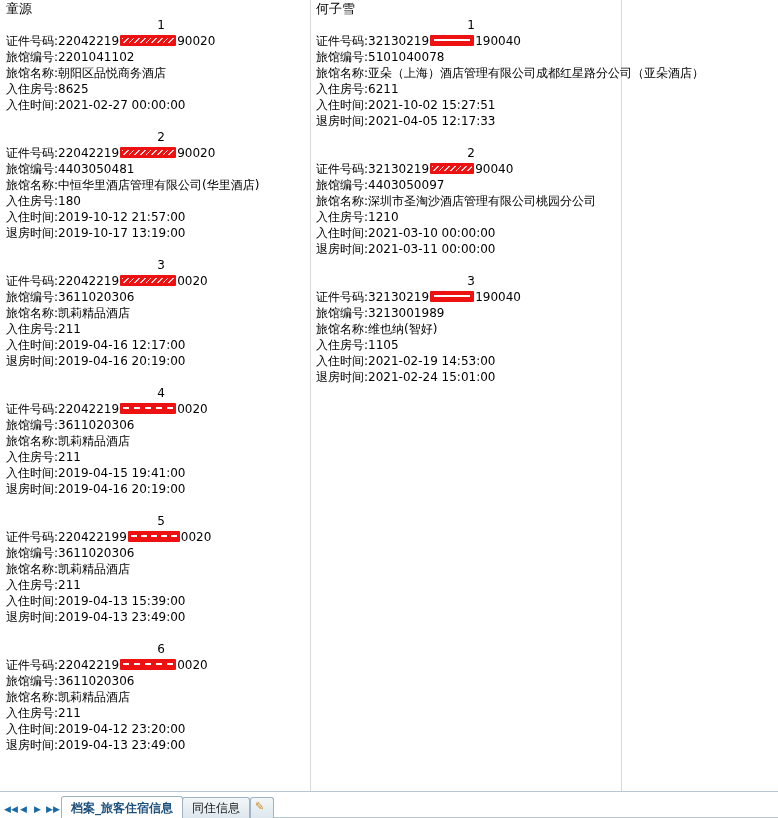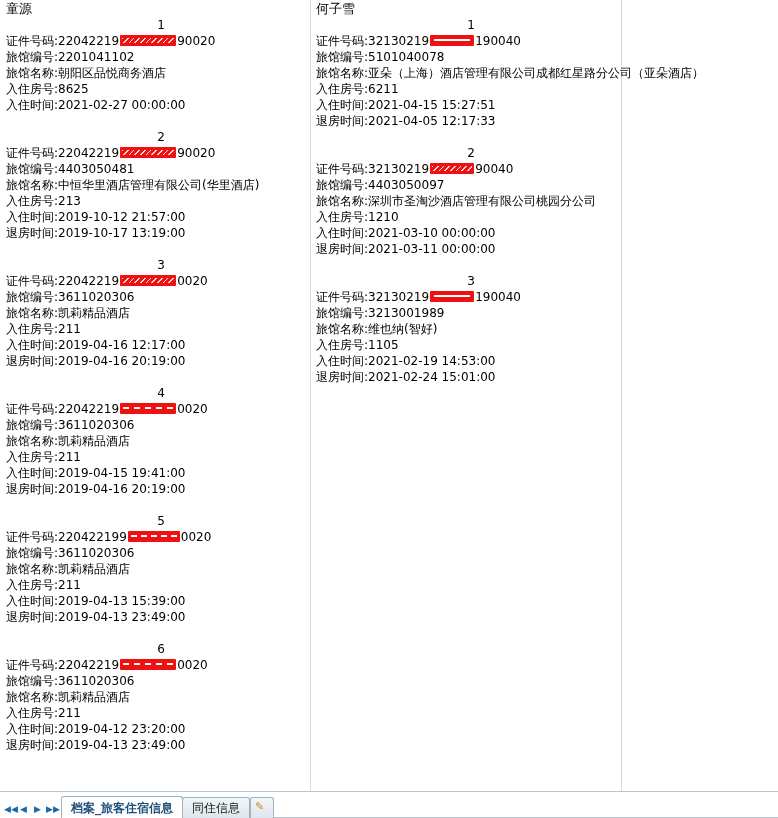--- a/index.html
+++ b/index.html
@@ -208,21 +208,21 @@
           <div class="rec-line"><span>旅馆名称:</span><span>朝阳区品悦商务酒店</span></div>
           <div class="rec-line"><span>入住房号:</span><span>8625</span></div>
           <div class="rec-line"><span>入住时间:</span><span>2021-02-27 00:00:00</span></div>
           <div class="rec-gap"></div>
         </div>
         <div class="record">
           <div class="rec-index">2</div>
           <div class="rec-line"><span>证件号码:</span><span>22042219</span><span class="redact wavy" style="width: 56px;"></span><span>90020</span></div>
           <div class="rec-line"><span>旅馆编号:</span><span>4403050481</span></div>
           <div class="rec-line"><span>旅馆名称:</span><span>中恒华里酒店管理有限公司(华里酒店)</span></div>
-          <div class="rec-line"><span>入住房号:</span><span>213</span></div>
+          <div class="rec-line"><span>入住房号:</span><span>180</span></div>
           <div class="rec-line"><span>入住时间:</span><span>2019-10-12 21:57:00</span></div>
           <div class="rec-line"><span>退房时间:</span><span>2019-10-17 13:19:00</span></div>
           <div class="rec-gap"></div>
         </div>
         <div class="record">
           <div class="rec-index">3</div>
           <div class="rec-line"><span>证件号码:</span><span>22042219</span><span class="redact wavy" style="width: 56px;"></span><span>0020</span></div>
           <div class="rec-line"><span>旅馆编号:</span><span>3611020306</span></div>
           <div class="rec-line"><span>旅馆名称:</span><span>凯莉精品酒店</span></div>
           <div class="rec-line"><span>入住房号:</span><span>211</span></div>
@@ -265,21 +265,21 @@
 
   <div class="col col-right">
     <div class="person-name">何子雪</div>
     <div>
         <div class="record">
           <div class="rec-index">1</div>
           <div class="rec-line"><span>证件号码:</span><span>32130219</span><span class="redact solidbar" style="width: 44px;"></span><span>190040</span></div>
           <div class="rec-line"><span>旅馆编号:</span><span>5101040078</span></div>
           <div class="rec-line"><span>旅馆名称:</span><span>亚朵（上海）酒店管理有限公司成都红星路分公司（亚朵酒店）</span></div>
           <div class="rec-line"><span>入住房号:</span><span>6211</span></div>
-          <div class="rec-line"><span>入住时间:</span><span>2021-04-15 15:27:51</span></div>
+          <div class="rec-line"><span>入住时间:</span><span>2021-10-02 15:27:51</span></div>
           <div class="rec-line"><span>退房时间:</span><span>2021-04-05 12:17:33</span></div>
           <div class="rec-gap"></div>
         </div>
         <div class="record">
           <div class="rec-index">2</div>
           <div class="rec-line"><span>证件号码:</span><span>32130219</span><span class="redact wavy" style="width: 44px;"></span><span>90040</span></div>
           <div class="rec-line"><span>旅馆编号:</span><span>4403050097</span></div>
           <div class="rec-line"><span>旅馆名称:</span><span>深圳市圣淘沙酒店管理有限公司桃园分公司</span></div>
           <div class="rec-line"><span>入住房号:</span><span>1210</span></div>
           <div class="rec-line"><span>入住时间:</span><span>2021-03-10 00:00:00</span></div>

